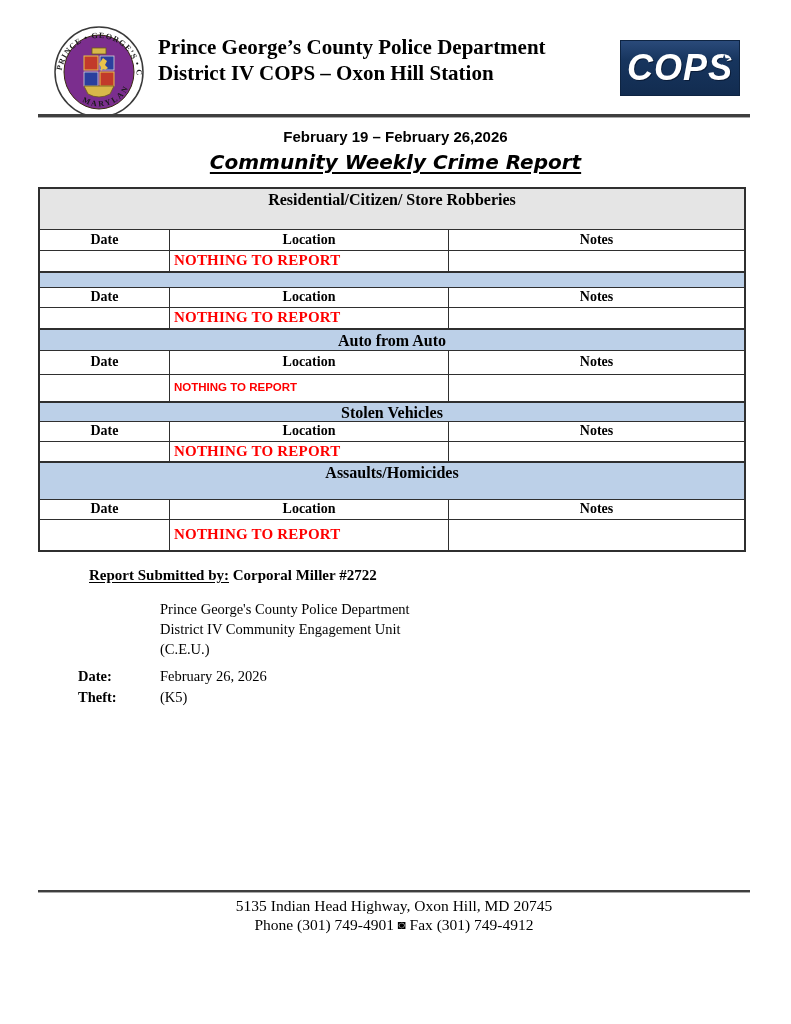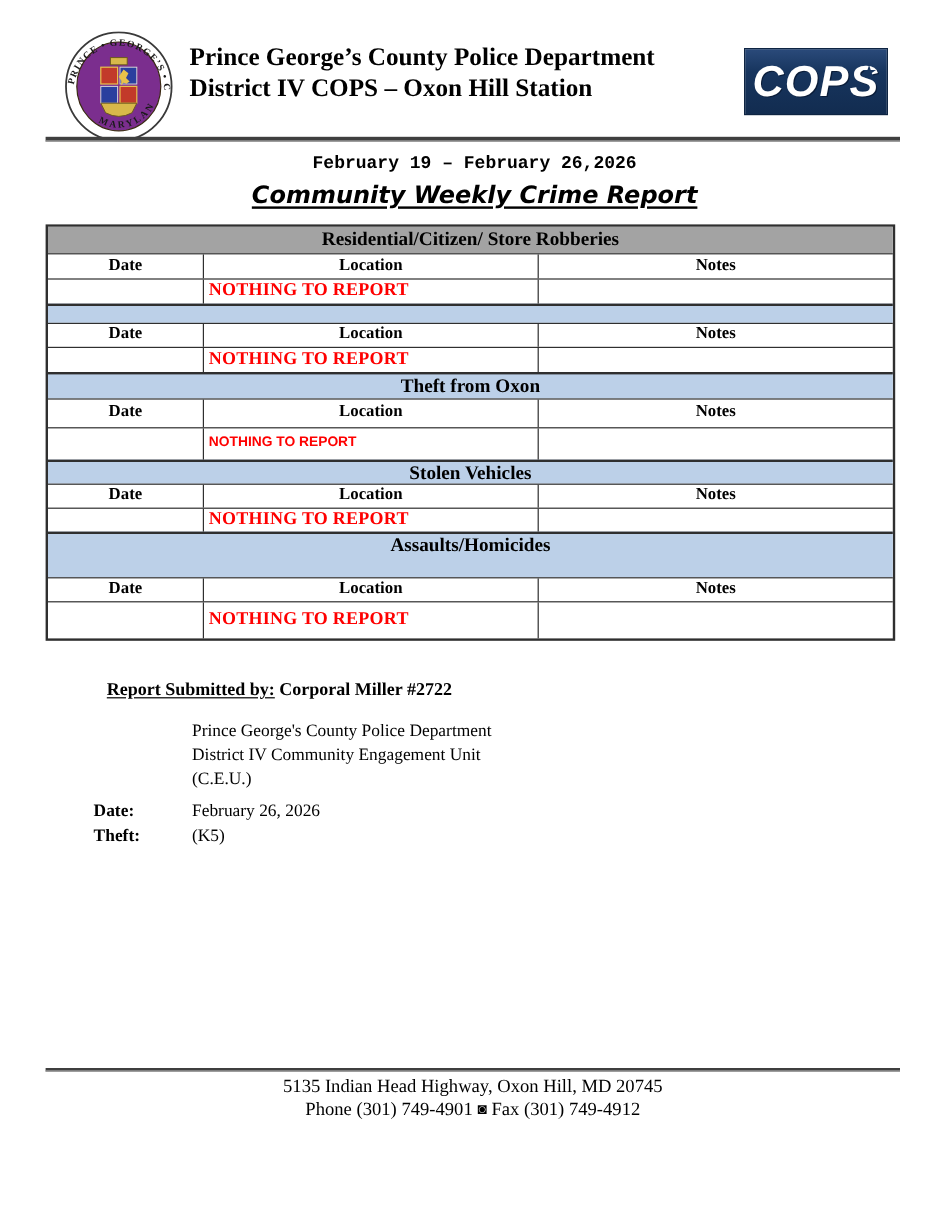--- a/index.html
+++ b/index.html
@@ -27,21 +27,21 @@
   }
   .cops-logo .cops-star {
     position:absolute; right:8px; top:10px; color:#17355e; font-size:15px;
     font-style:normal;
   }
   .rule-top { position:absolute; top:114px; left:38px; width:712px; height:4px;
     background:#3f3f3f; border-bottom:1px solid #a9a9a9; }
   
   .date-range {
     position:absolute; top:128px; left:0; width:100%; text-align:center;
-    font-family:Liberation Mono, monospace; font-weight:bold; font-size:15px;
+    font-family:Liberation Sans, sans-serif; font-weight:bold; font-size:15px;
   }
   .report-title {
     position:absolute; top:150px; left:0; width:100%; text-align:center;
     font-family:"DejaVu Sans", sans-serif; font-weight:bold; font-style:italic;
     font-size:20px; text-decoration:underline; text-underline-offset:3px;
   }
   
   .crime-table {
     position:absolute; top:187px; left:38px; width:708px;
     border:2px solid #2f2f2f;
@@ -115,21 +115,21 @@
       <span class="cops-text">COPS</span>
       <span class="cops-star">★</span>
     </div>
   </div>
   <div class="rule-top"></div>
 
   <div class="date-range">February 19 – February 26,2026</div>
   <div class="report-title">Community Weekly Crime Report</div>
 
   <div class="crime-table">
-      <div class="band" style="background: #a3a3a3; height: 22px; line-height: 21px;">Residential/Citizen/ Store Robberies</div>
+      <div class="band" style="background: #e5e5e5; height: 40px; line-height: 21px;">Residential/Citizen/ Store Robberies</div>
       <div class="t-row">
         <div class="t-cell t-head" style="height: 20px; line-height: 19px;">Date</div>
         <div class="t-cell t-head" style="height: 20px; line-height: 19px;">Location</div>
         <div class="t-cell t-head" style="height: 20px; line-height: 19px;">Notes</div>
       </div>
       <div class="t-row">
         <div class="t-cell" style="height: 20px; line-height: 19px;"></div>
         <div class="t-cell nothing" style="height: 20px; line-height: 19px;">NOTHING TO REPORT</div>
         <div class="t-cell" style="height: 20px; line-height: 19px;"></div>
       </div>
@@ -137,21 +137,21 @@
       <div class="t-row">
         <div class="t-cell t-head" style="height: 19px; line-height: 18px;">Date</div>
         <div class="t-cell t-head" style="height: 19px; line-height: 18px;">Location</div>
         <div class="t-cell t-head" style="height: 19px; line-height: 18px;">Notes</div>
       </div>
       <div class="t-row">
         <div class="t-cell" style="height: 20px; line-height: 19px;"></div>
         <div class="t-cell nothing" style="height: 20px; line-height: 19px;">NOTHING TO REPORT</div>
         <div class="t-cell" style="height: 20px; line-height: 19px;"></div>
       </div>
-      <div class="band" style="background: rgb(188, 208, 232); height: 22px; line-height: 21px;">Theft from Oxon</div>
+      <div class="band" style="background: rgb(188, 208, 232); height: 22px; line-height: 21px;">Auto from Auto</div>
       <div class="t-row">
         <div class="t-cell t-head" style="height: 23px; line-height: 22px;">Date</div>
         <div class="t-cell t-head" style="height: 23px; line-height: 22px;">Location</div>
         <div class="t-cell t-head" style="height: 23px; line-height: 22px;">Notes</div>
       </div>
       <div class="t-row">
         <div class="t-cell" style="height: 26px; line-height: 25px;"></div>
         <div class="t-cell nothing sans" style="height: 26px; line-height: 25px;">NOTHING TO REPORT</div>
         <div class="t-cell" style="height: 26px; line-height: 25px;"></div>
       </div>

